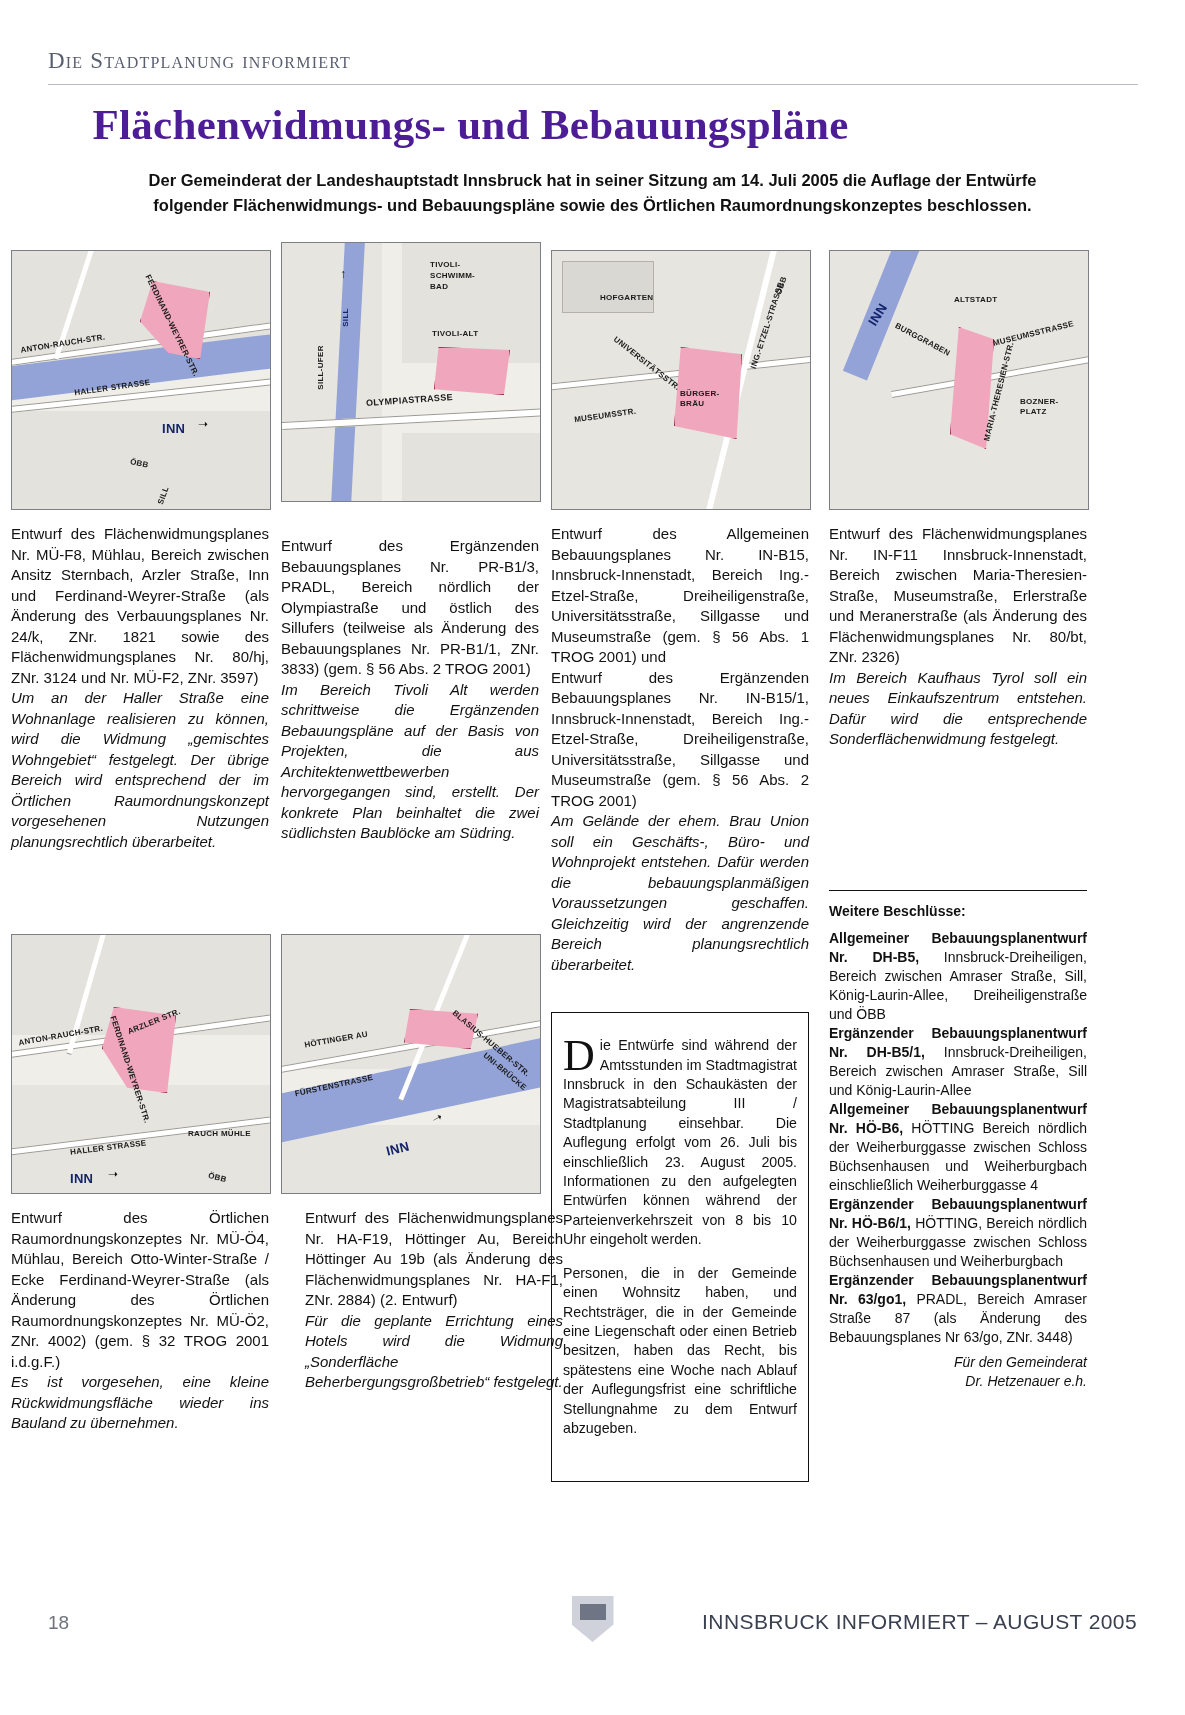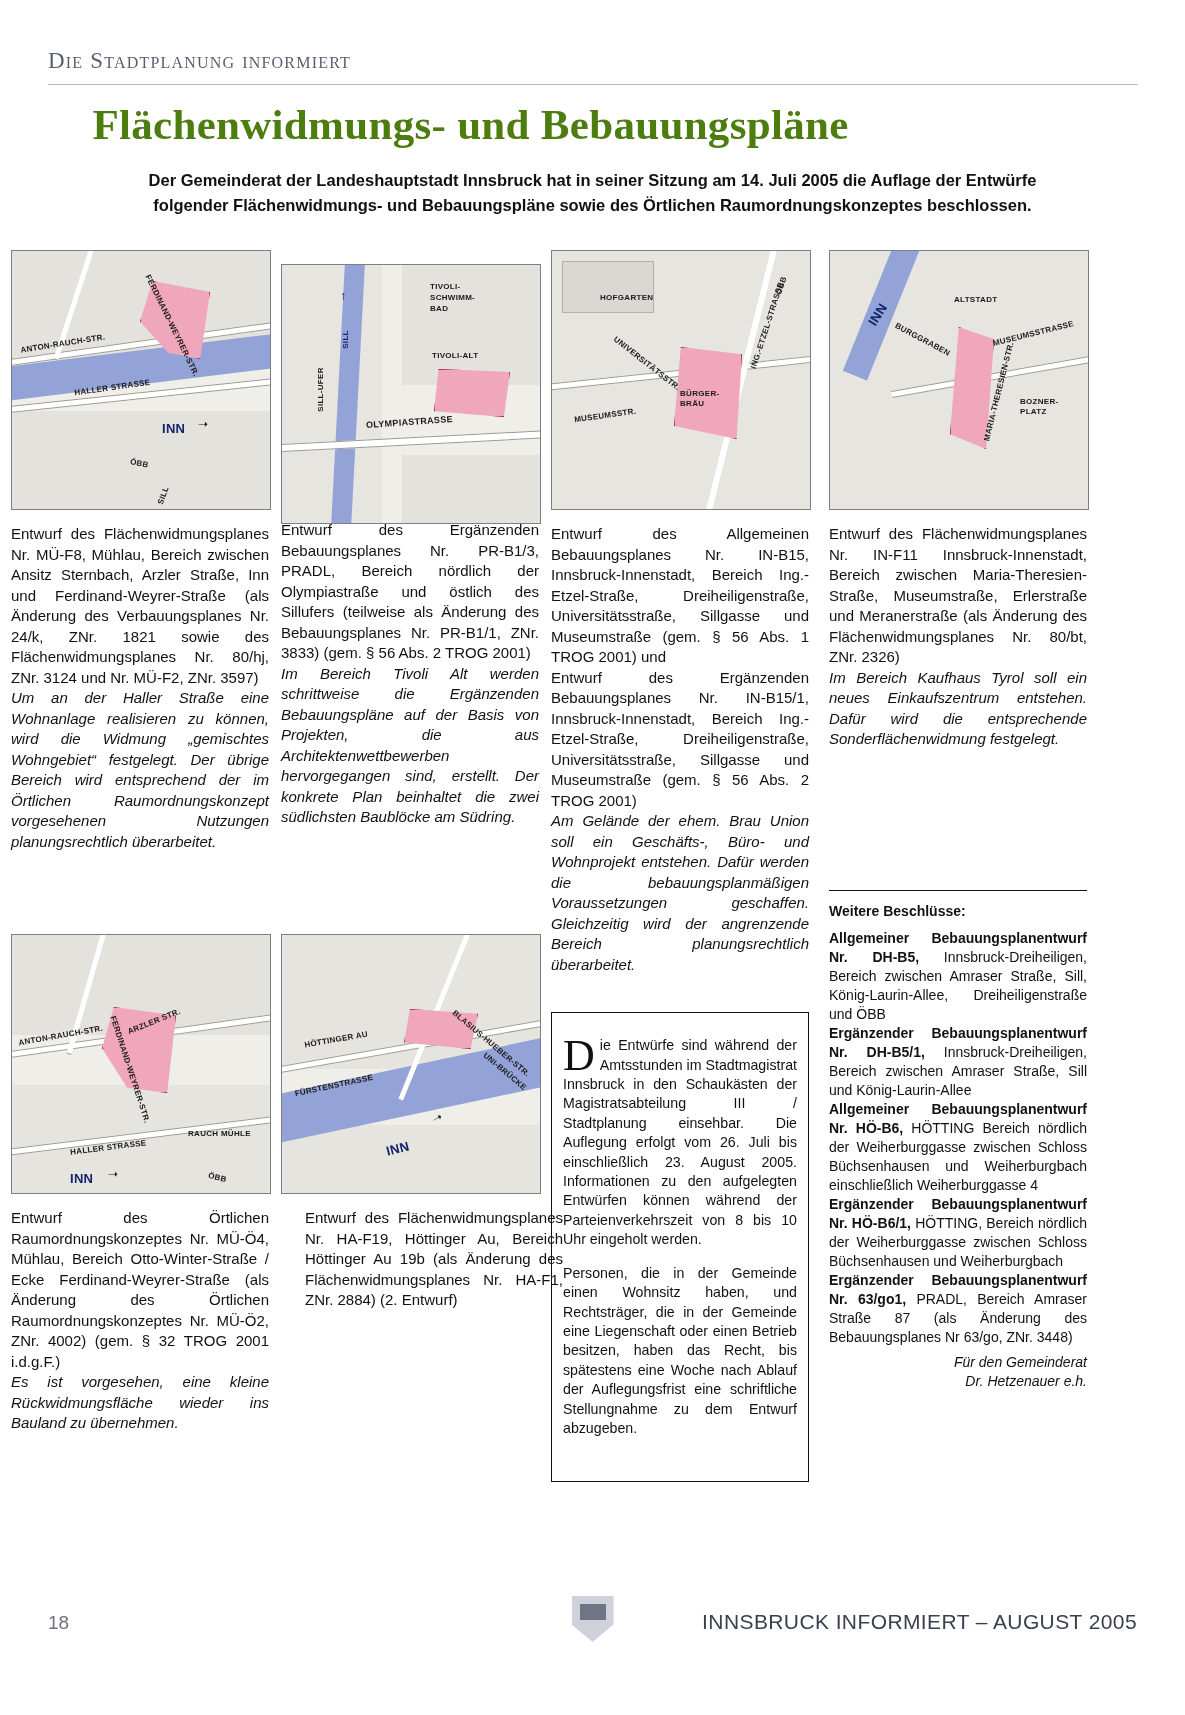--- a/index.html
+++ b/index.html
@@ -19,21 +19,21 @@
     font-family:"Liberation Serif", serif;
     font-size:23px;letter-spacing:1.2px;color:#5a5f70;
     font-variant:small-caps;
   }
   .kicker-rule{
     position:absolute;left:48px;top:84px;width:1090px;height:1px;background:#b9bcc6;
   }
   .title{
     position:absolute;left:0;top:100px;width:941px;text-align:center;
     font-family:"Liberation Serif", serif;
-    font-weight:bold;font-size:43px;color:#4d7c0f;letter-spacing:0.3px;
+    font-weight:bold;font-size:43px;color:#4c1d95;letter-spacing:0.3px;
   }
   .subtitle{
     position:absolute;left:120px;top:168px;width:945px;text-align:center;
     font-size:16.5px;font-weight:bold;line-height:25px;color:#111;
   }
 
   
   .map{
     position:absolute;border:1px solid #7d7f86;overflow:hidden;
     background:#efeee9;
@@ -115,21 +115,21 @@
     <div class="pink" style="left:128px;top:30px;width:68px;height:76px;clip-path:polygon(18% 0,100% 14%,86% 100%,40% 92%,0 52%);"></div>
     <div class="lbl" style="left:8px;top:88px;transform:rotate(-9deg);">ANTON-RAUCH-STR.</div>
     <div class="lbl" style="left:104px;top:70px;transform:rotate(64deg);">FERDINAND-WEYRER-STR.</div>
     <div class="lbl" style="left:62px;top:132px;transform:rotate(-8deg);">HALLER STRASSE</div>
     <div class="lbl w" style="left:150px;top:170px;font-size:13px;">INN</div>
     <div class="arrow" style="left:186px;top:166px;">➝</div>
     <div class="lbl" style="left:118px;top:208px;transform:rotate(12deg);">ÖBB</div>
     <div class="lbl" style="left:142px;top:240px;transform:rotate(-70deg);">SILL</div>
   </div>
 
-  <div class="map" style="left:281px;top:264px;width:258px;height:258px;text-decoration:underline;">
+  <div class="map" style="left:281px;top:242px;width:258px;height:258px;text-decoration:underline;">
     <div class="block" style="left:0px;top:0px;width:100px;height:258px;background:#e7e5df;border:none;"></div>
     <div class="block" style="left:120px;top:0px;width:150px;height:120px;background:#e4e2dc;border:none;"></div>
     <div class="block" style="left:120px;top:190px;width:150px;height:80px;background:#e4e2dc;border:none;"></div>
     <div class="water" style="left:56px;top:-10px;width:20px;height:280px;transform:rotate(3deg);"></div>
     <div class="road" style="left:0px;top:172px;width:270px;height:6px;transform:rotate(-3deg);"></div>
     <div class="pink" style="left:152px;top:104px;width:74px;height:46px;clip-path:polygon(6% 0,100% 6%,92% 100%,0 88%);"></div>
     <div class="lbl" style="left:148px;top:16px;line-height:11px;">TIVOLI-<br>SCHWIMM-<br>BAD</div>
     <div class="lbl" style="left:150px;top:86px;">TIVOLI-ALT</div>
     <div class="lbl" style="left:84px;top:152px;transform:rotate(-4deg);font-size:9px;">OLYMPIASTRASSE</div>
     <div class="lbl" style="left:16px;top:120px;transform:rotate(-90deg);">SILL-UFER</div>
@@ -162,21 +162,21 @@
     <div class="lbl" style="left:162px;top:78px;transform:rotate(-14deg);">MUSEUMSSTRASSE</div>
     <div class="lbl" style="left:118px;top:136px;transform:rotate(-76deg);">MARIA-THERESIEN-STR.</div>
     <div class="lbl" style="left:190px;top:146px;line-height:10px;">BOZNER-<br>PLATZ</div>
   </div>
 
   <div class="col" style="left:11px;top:524px;width:258px;">
     <p>Entwurf des Flächenwidmungsplanes Nr. MÜ-F8, Mühlau, Bereich zwischen Ansitz Sternbach, Arzler Straße, Inn und Ferdinand-Weyrer-Straße (als Änderung des Verbauungsplanes Nr. 24/k, ZNr. 1821 sowie des Flächenwidmungsplanes Nr. 80/hj, ZNr. 3124 und Nr. MÜ-F2, ZNr. 3597)</p>
     <p class="ital">Um an der Haller Straße eine Wohnanlage realisieren zu können, wird die Widmung „gemischtes Wohngebiet“ festgelegt. Der übrige Bereich wird entsprechend der im Örtlichen Raumordnungskonzept vorgesehenen Nutzungen planungsrechtlich überarbeitet.</p>
   </div>
 
-  <div class="col" style="left:281px;top:520px;width:258px;">
+  <div class="col" style="left:281px;top:536px;width:258px;">
     <p>Entwurf des Ergänzenden Bebauungsplanes Nr. PR-B1/3, PRADL, Bereich nördlich der Olympiastraße und östlich des Sillufers (teilweise als Änderung des Bebauungsplanes Nr. PR-B1/1, ZNr. 3833) (gem. § 56 Abs. 2 TROG 2001)</p>
     <p class="ital">Im Bereich Tivoli Alt werden schrittweise die Ergänzenden Bebauungspläne auf der Basis von Projekten, die aus Architektenwettbewerben hervorgegangen sind, erstellt. Der konkrete Plan beinhaltet die zwei südlichsten Baublöcke am Südring.</p>
   </div>
 
   <div class="col" style="left:551px;top:524px;width:258px;">
     <p>Entwurf des Allgemeinen Bebauungsplanes Nr. IN-B15, Innsbruck-Innenstadt, Bereich Ing.-Etzel-Straße, Dreiheiligenstraße, Universitätsstraße, Sillgasse und Museumstraße (gem. § 56 Abs. 1 TROG 2001) und</p>
     <p>Entwurf des Ergänzenden Bebauungsplanes Nr. IN-B15/1, Innsbruck-Innenstadt, Bereich Ing.-Etzel-Straße, Dreiheiligenstraße, Universitätsstraße, Sillgasse und Museumstraße (gem. § 56 Abs. 2 TROG 2001)</p>
     <p class="ital">Am Gelände der ehem. Brau Union soll ein Geschäfts-, Büro- und Wohnprojekt entstehen. Dafür werden die bebauungsplanmäßigen Voraussetzungen geschaffen. Gleichzeitig wird der angrenzende Bereich planungsrechtlich überarbeitet.</p>
   </div>
 
@@ -229,20 +229,21 @@
     <div class="arrow" style="left:150px;top:176px;transform:rotate(-30deg);">➝</div>
   </div>
 
   <div class="col" style="left:11px;top:1208px;width:258px;">
     <p>Entwurf des Örtlichen Raumordnungskonzeptes Nr. MÜ-Ö4, Mühlau, Bereich Otto-Winter-Straße / Ecke Ferdinand-Weyrer-Straße (als Änderung des Örtlichen Raumordnungskonzeptes Nr. MÜ-Ö2, ZNr. 4002) (gem. § 32 TROG 2001 i.d.g.F.)</p>
     <p class="ital">Es ist vorgesehen, eine kleine Rückwidmungsfläche wieder ins Bauland zu übernehmen.</p>
   </div>
 
   <div class="col" style="left:281px;top:1208px;width:258px;margin-left:24px;">
     <p>Entwurf des Flächenwidmungsplanes Nr. HA-F19, Höttinger Au, Bereich Höttinger Au 19b (als Änderung des Flächenwidmungsplanes Nr. HA-F1, ZNr. 2884) (2. Entwurf)</p>
+    <p class="ital">Für die geplante Errichtung eines Hotels wird die Widmung „Sonderfläche Beherbergungsgroßbetrieb“ festgelegt.</p>
   </div>
 
   <div class="box" style="left:551px;top:1012px;width:258px;height:470px;">
     <p><span class="dropcap">D</span><span>ie Entwürfe sind während der Amtsstunden im Stadtmagistrat Innsbruck in den Schaukästen der Magistratsabteilung III / Stadtplanung einsehbar. Die Auflegung erfolgt vom 26. Juli bis einschließlich 23. August 2005. Informationen zu den aufgelegten Entwürfen können während der Parteienverkehrszeit von 8 bis 10 Uhr eingeholt werden.</span></p>
     <p style="margin-top:0;">Personen, die in der Gemeinde einen Wohnsitz haben, und Rechtsträger, die in der Gemeinde eine Liegenschaft oder einen Betrieb besitzen, haben das Recht, bis spätestens eine Woche nach Ablauf der Auflegungsfrist eine schriftliche Stellungnahme zu dem Entwurf abzugeben.</p>
   </div>
 
   <div class="footer-num">18</div>
   <div class="crest">
       <div class="shield"></div>

